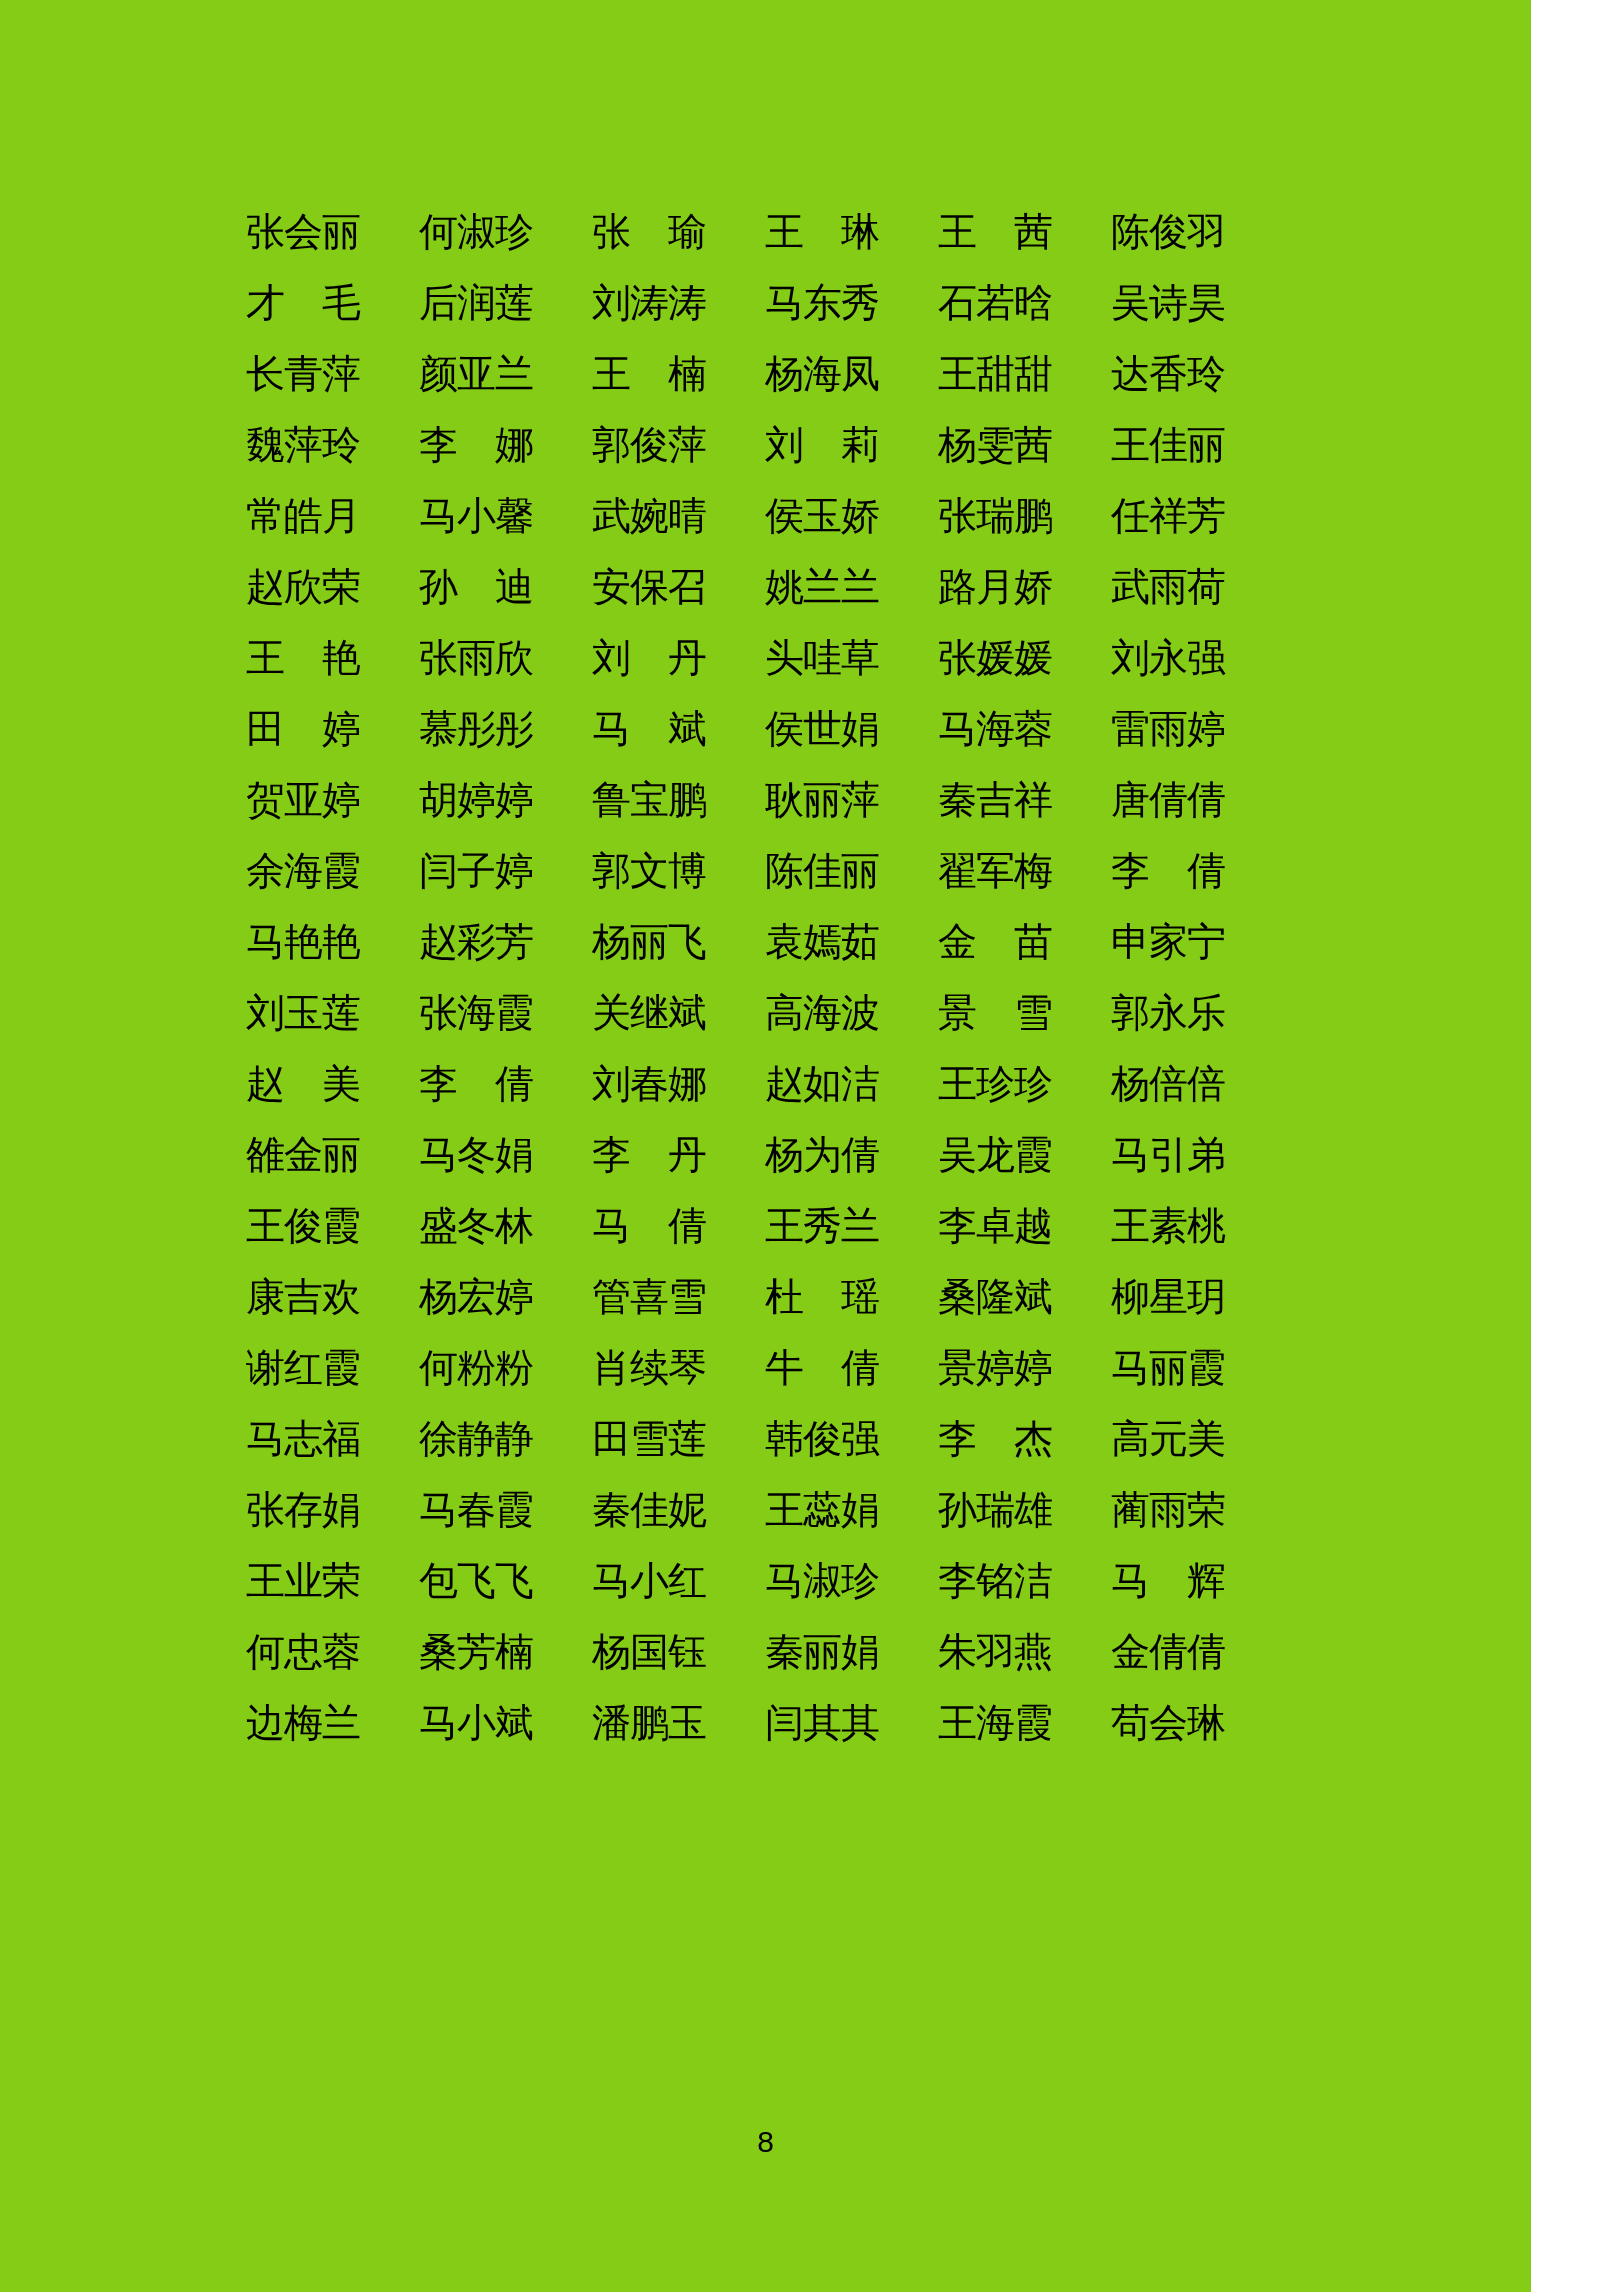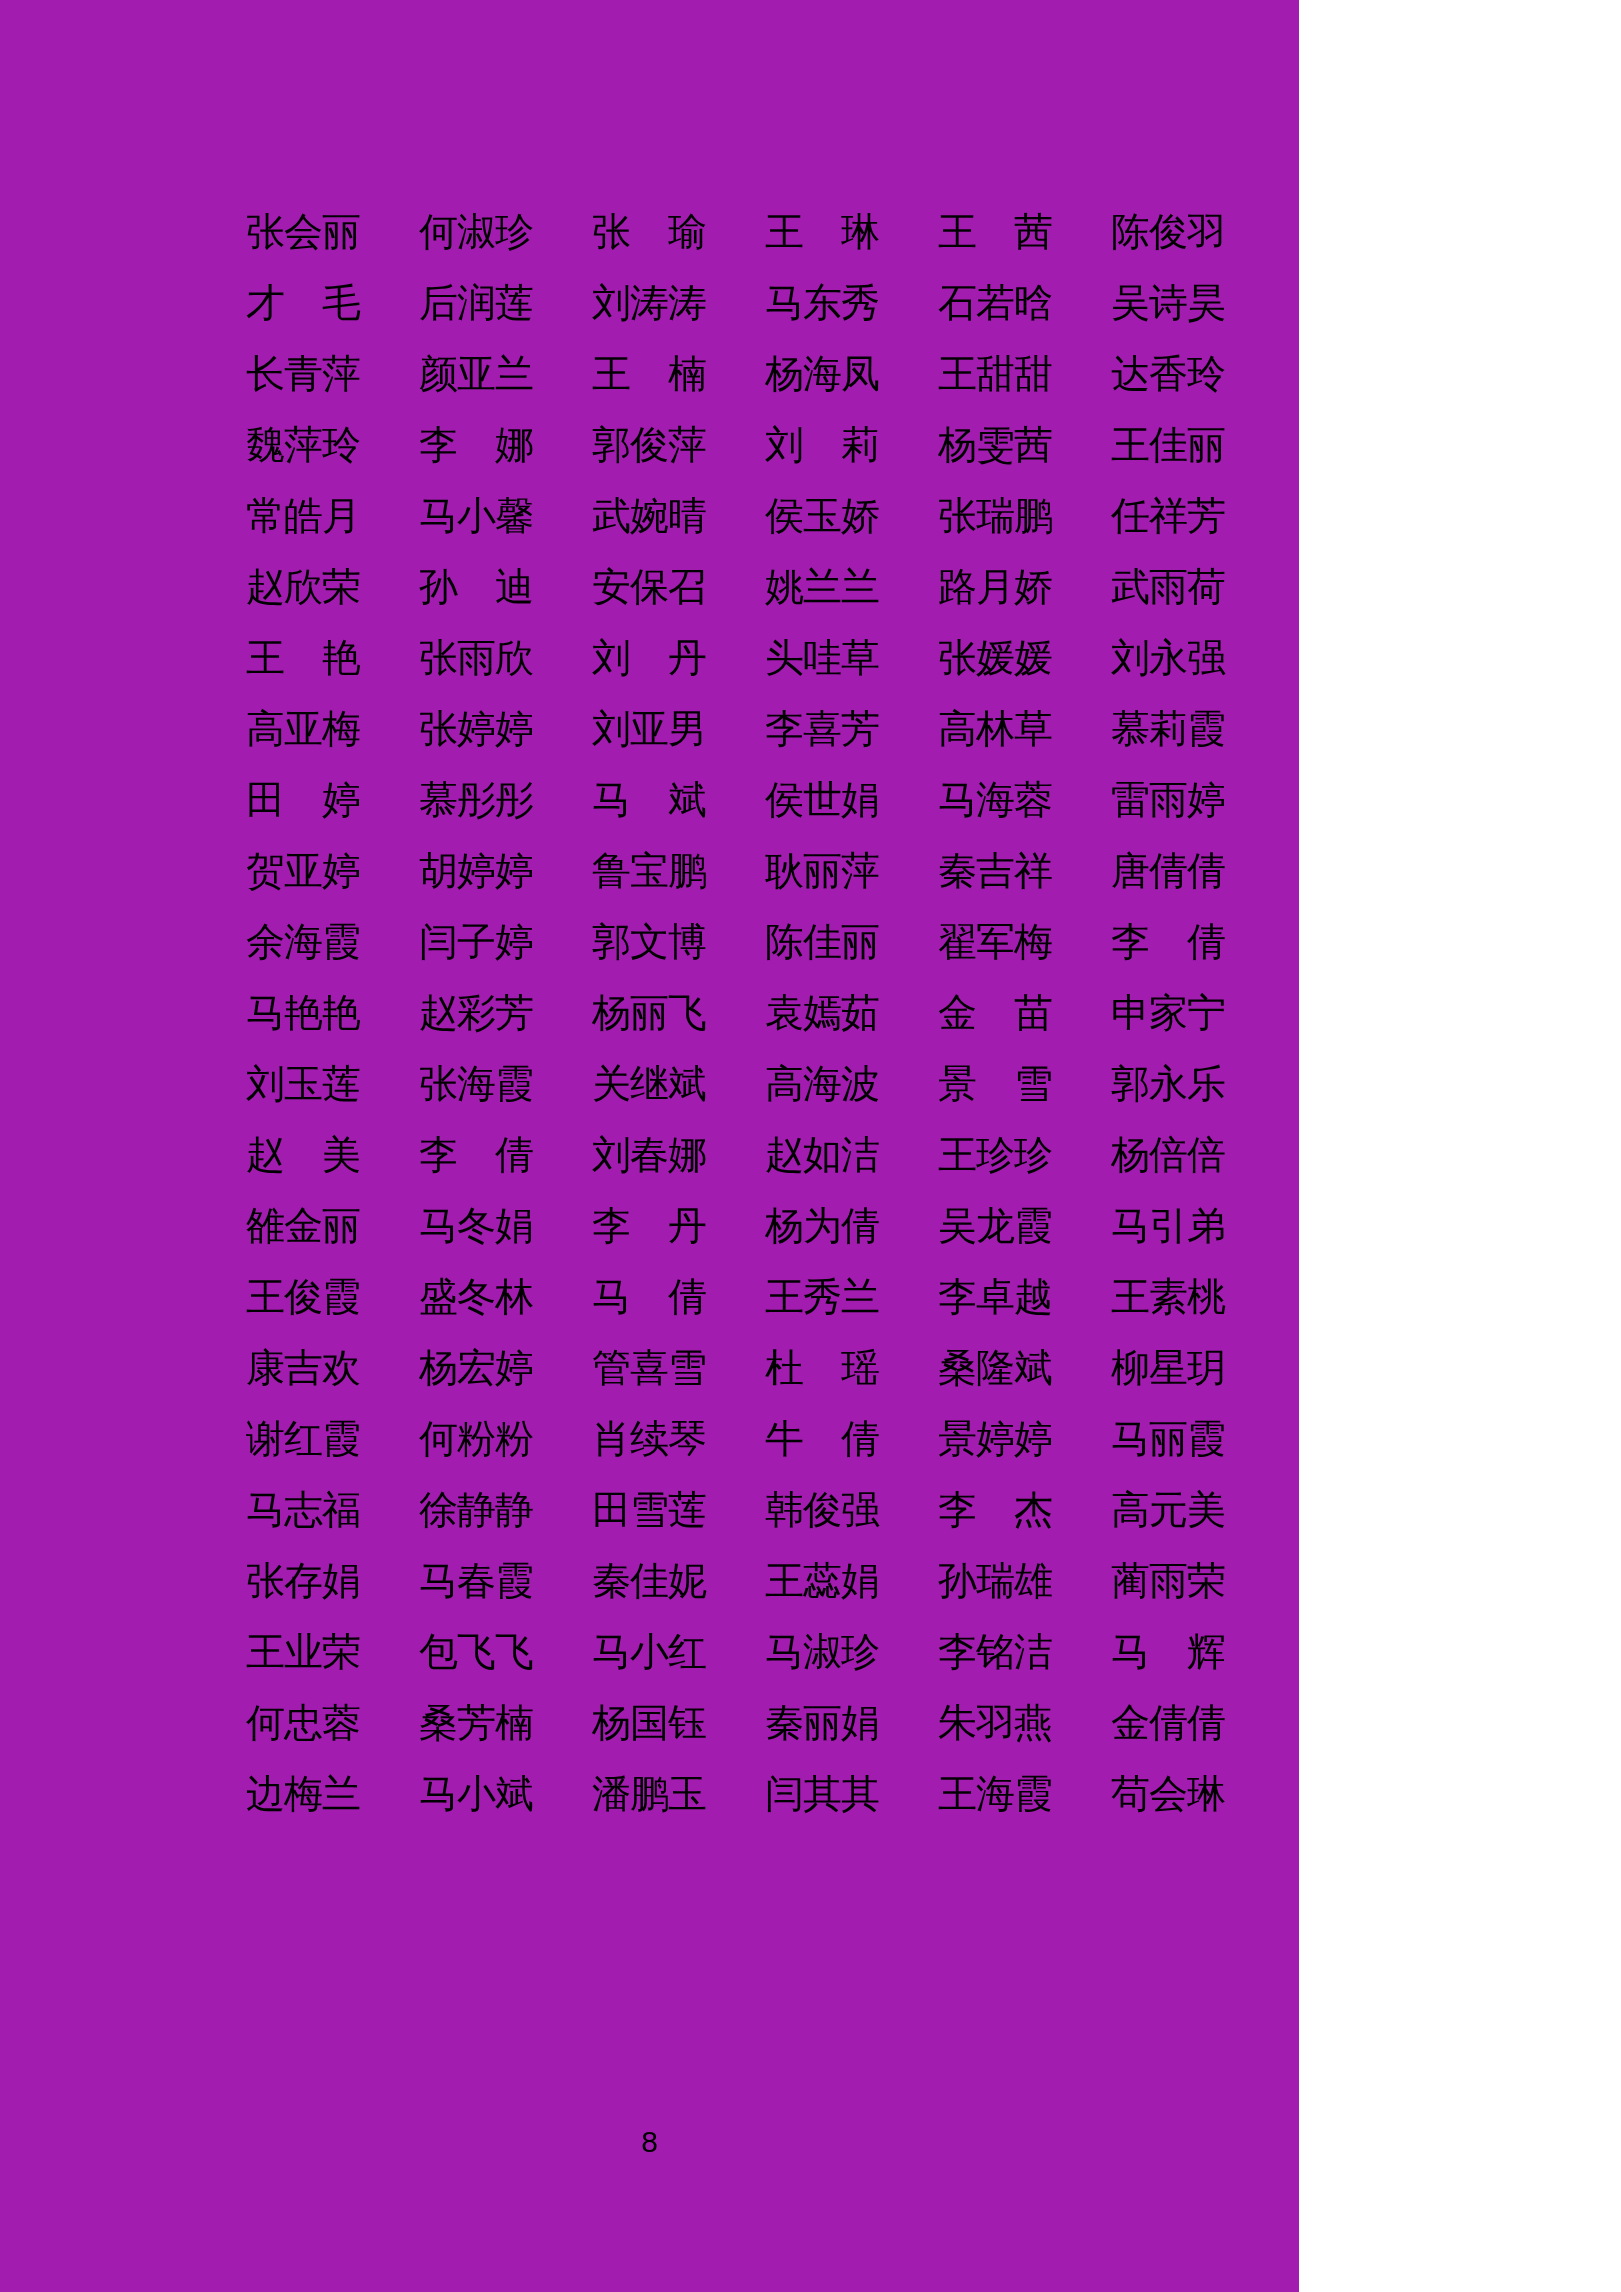--- a/index.html
+++ b/index.html
@@ -2,23 +2,23 @@
 <html><head>
 <meta charset="utf-8">
 <style>
   html, body {
     margin: 0;
     padding: 0;
     background: #ffffff;
   }
   .page {
     position: relative;
-    width: 1299px;
+    width: 1531px;
     height: 2293px;
-    background: #a21caf;
+    background: #84cc16;
     overflow: hidden;
     font-family: "Liberation Serif", "DejaVu Serif", serif;
     color: #000000;
   }
   .name-grid {
     position: absolute;
     left: 246px;
     top: 196px;
     width: 1059px;
   }
@@ -104,28 +104,20 @@
       </div>
       <div class="name-row">
         <span class="name-cell">王　艳</span>
         <span class="name-cell">张雨欣</span>
         <span class="name-cell">刘　丹</span>
         <span class="name-cell">头哇草</span>
         <span class="name-cell">张媛媛</span>
         <span class="name-cell">刘永强</span>
       </div>
       <div class="name-row">
-        <span class="name-cell">高亚梅</span>
-        <span class="name-cell">张婷婷</span>
-        <span class="name-cell">刘亚男</span>
-        <span class="name-cell">李喜芳</span>
-        <span class="name-cell">高林草</span>
-        <span class="name-cell">慕莉霞</span>
-      </div>
-      <div class="name-row">
         <span class="name-cell">田　婷</span>
         <span class="name-cell">慕彤彤</span>
         <span class="name-cell">马　斌</span>
         <span class="name-cell">侯世娟</span>
         <span class="name-cell">马海蓉</span>
         <span class="name-cell">雷雨婷</span>
       </div>
       <div class="name-row">
         <span class="name-cell">贺亚婷</span>
         <span class="name-cell">胡婷婷</span>

